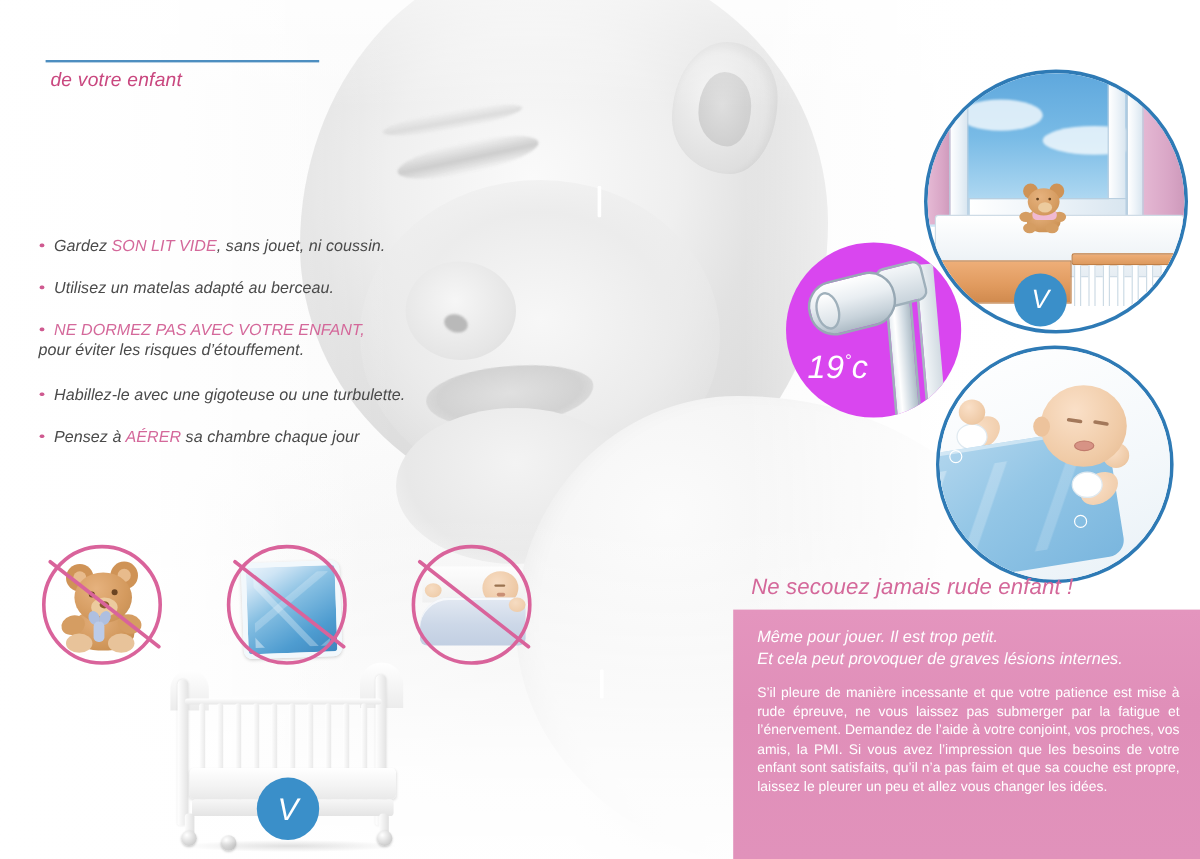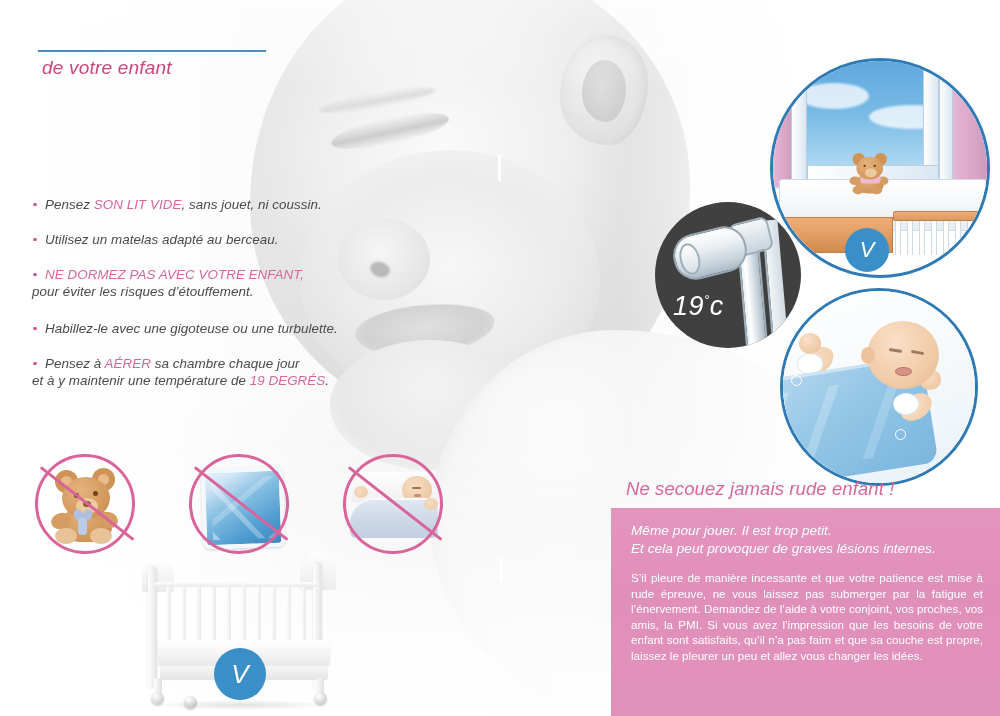--- a/index.html
+++ b/index.html
@@ -96,21 +96,21 @@
   .header{position:absolute;left:36px;top:44px;width:300px;}
   .title-line{
     font-style:italic;color:#2e7ab5;font-weight:400;
     font-size:37px;line-height:37px;letter-spacing:.2px;
     font-family:"Liberation Sans", sans-serif;
   }
   .title-rule{
     width:228px;height:1.6px;background:#2e7ab5;opacity:.85;margin:6px 0 4px 2px;
   }
   .subtitle{
-    font-style:italic;color:#c9477f;font-size:19px;line-height:24px;letter-spacing:.2px;
+    font-style:italic;color:#c9477f;font-size:16px;line-height:24px;letter-spacing:.2px;
     padding-left:6px;
   }
 
   
   .bullets{position:absolute;left:32px;top:196px;width:330px;}
   .bullet{
     font-style:italic;color:#4a4a4a;font-size:13.4px;line-height:17px;
     margin-bottom:18px;position:relative;padding-left:13px;letter-spacing:.05px;
   }
   .bullet:before{
@@ -235,21 +235,21 @@
   .cw-teddy .tb-head{position:absolute;left:7px;top:5px;width:34px;height:29px;border-radius:50%;
     background:radial-gradient(ellipse at 40% 32%, #e6b27e 0%, #d49a5e 70%, #c08a50 100%);}
   .cw-teddy .tb-snout{position:absolute;left:18px;top:20px;width:15px;height:11px;border-radius:50%;background:#eccb9e;}
   .cw-teddy .tb-eye{position:absolute;width:3.4px;height:3.4px;border-radius:50%;background:#64401f;}
   .cw-teddy .tb-body{position:absolute;left:6px;top:27px;width:36px;height:25px;border-radius:45%;
     background:radial-gradient(ellipse at 40% 30%, #e3ae7a 0%, #cf9558 70%, #bd8549 100%);}
   .cw-teddy .tb-scarf{position:absolute;left:12px;top:28px;width:26px;height:11px;border-radius:5px;background:#f0b9d2;}
   .cw-teddy .tb-limb{position:absolute;width:14px;height:11px;border-radius:50%;background:#d59d62;}
 
   
-  .c-radiator{left:655px;top:202px;width:146px;height:146px;background:#404040;border:0;}
+  .c-radiator{left:655px;top:202px;width:146px;height:146px;background:#d946ef;border:0;}
   .cr-valve{position:absolute;left:18px;top:12px;width:96px;height:62px;}
   .cr-knob{position:absolute;left:0;top:16px;width:74px;height:46px;border-radius:22px;
     background:linear-gradient(180deg,#ffffff 0%,#e9eef2 40%,#c7d2da 78%,#aebcc6 100%);
     border:2px solid #97a8b4;box-sizing:border-box;transform:rotate(-14deg);}
   .cr-knob:after{content:"";position:absolute;left:4px;top:6px;width:20px;height:32px;border-radius:50%;
     background:linear-gradient(180deg,#ffffff,#d7dfe5);border:2px solid #9fb0bb;box-sizing:border-box;}
   .cr-neck{position:absolute;left:58px;top:6px;width:40px;height:34px;border-radius:8px;
     background:linear-gradient(180deg,#f4f7f9,#c9d4dc);border:2px solid #9fb0bb;box-sizing:border-box;transform:rotate(-14deg);}
   .cr-pipe{position:absolute;left:86px;top:26px;width:22px;height:120px;
     background:linear-gradient(90deg,#e8eef2 0%,#ffffff 25%,#cdd8e0 70%,#aebcc6 100%);
@@ -324,35 +324,34 @@
     <div class="photo-tick" style="left:500px;top:558px;height:24px;"></div>
   </div>
 
   <div class="header">
     <div class="title-rule"></div>
     <div class="subtitle">de votre enfant</div>
   </div>
 
   <div class="bullets">
     <div class="bullet">
-      <span>Pensez </span><span class="hl">SON LIT VIDE</span><span>, sans jouet, ni coussin.</span>
+      <span>Gardez </span><span class="hl">SON LIT VIDE</span><span>, sans jouet, ni coussin.</span>
     </div>
     <div class="bullet">
       <span>Utilisez un matelas adapté au berceau.</span>
     </div>
     <div class="bullet wrap">
       <span class="hl">NE DORMEZ PAS AVEC VOTRE ENFANT</span><span class="hl">,</span>
       <span class="l2">pour éviter les risques d’étouffement.</span>
     </div>
     <div class="bullet">
       <span>Habillez-le avec une gigoteuse ou une turbulette.</span>
     </div>
     <div class="bullet wrap">
       <span>Pensez à </span><span class="hl">AÉRER</span><span> sa chambre chaque jour</span>
-      <span class="l2"><span>et à y maintenir une température de </span><span class="hl">19 DEGRÉS</span><span>.</span></span>
     </div>
   </div>
 
   <div class="forbid-row">
 
     <div class="forbid" style="left:0px;">
       <div class="teddy">
         <div class="ear l">
             <i></i>
           </div>

